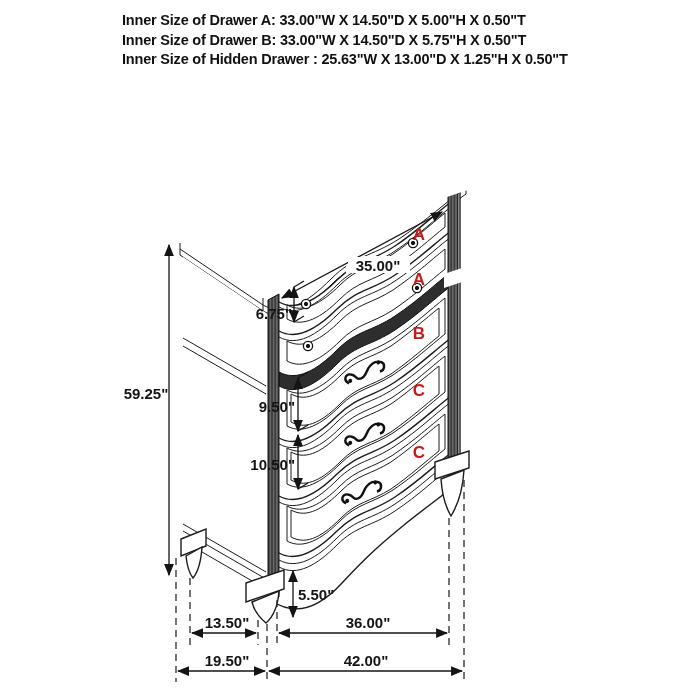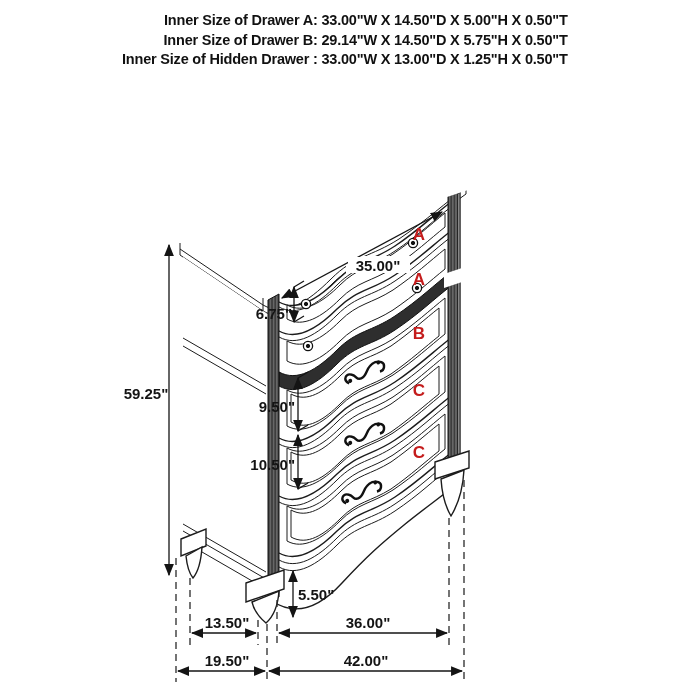--- a/index.html
+++ b/index.html
@@ -1,38 +1,38 @@
 <!DOCTYPE html>
 <html><head>
 <meta charset="utf-8">
 <style>
   html,body{margin:0;padding:0;background:#fff;}
   .stage{position:relative;width:700px;height:700px;background:#fff;overflow:hidden;
          font-family:"Liberation Sans", sans-serif;}
   .spec-block{position:absolute;left:122px;top:11px;color:#111;
               font-weight:bold;font-size:14.5px;line-height:19.5px;letter-spacing:-0.2px;
-              white-space:nowrap;text-align:right;}
+              white-space:nowrap;}
   svg text{font-family:"Liberation Sans", sans-serif;}
   .dim-label{font-weight:bold;font-size:15px;fill:#141414;}
   .drawer-letter{font-weight:bold;font-size:17px;fill:#c41c1c;}
   .ln{stroke:#1c1c1c;fill:none;stroke-width:1.4;}
   .ln-thin{stroke:#1c1c1c;fill:none;stroke-width:1;}
   .dimln{stroke:#141414;fill:none;stroke-width:1.3;}
   .dash{stroke:#2a2a2a;fill:none;stroke-width:1.3;stroke-dasharray:7 5;}
   .fillw{fill:#ffffff;stroke:none;}
 </style>
 </head>
 <body>
 
 <div class="stage">
 
   <div class="spec-block">
     <div>Inner Size of Drawer A: 33.00"W X 14.50"D X 5.00"H X 0.50"T</div>
-    <div>Inner Size of Drawer B: 29.14"W X 14.50"D X 5.75"H X 0.50"T</div>
-    <div>Inner Size of Hidden Drawer : 33.00"W X 13.00"D X 1.25"H X 0.50"T</div>
+    <div>Inner Size of Drawer B: 33.00"W X 14.50"D X 5.75"H X 0.50"T</div>
+    <div>Inner Size of Hidden Drawer : 25.63"W X 13.00"D X 1.25"H X 0.50"T</div>
   </div>
 
   <svg width="700" height="700" viewBox="0 0 700 700">
     <defs>
       <marker id="ah" viewBox="0 0 10 8" refX="9" refY="4" markerWidth="9.5" markerHeight="7.5" orient="auto-start-reverse">
         <path d="M0,0 L10,4 L0,8 z" fill="#141414"></path>
       </marker>
       <pattern id="flute" width="3.2" height="4" patternUnits="userSpaceOnUse">
         <rect width="3.2" height="4" fill="#3d3d3d"></rect>
         <line x1="1.6" y1="0" x2="1.6" y2="4" stroke="#9a9a9a" stroke-width="0.8"></line>

